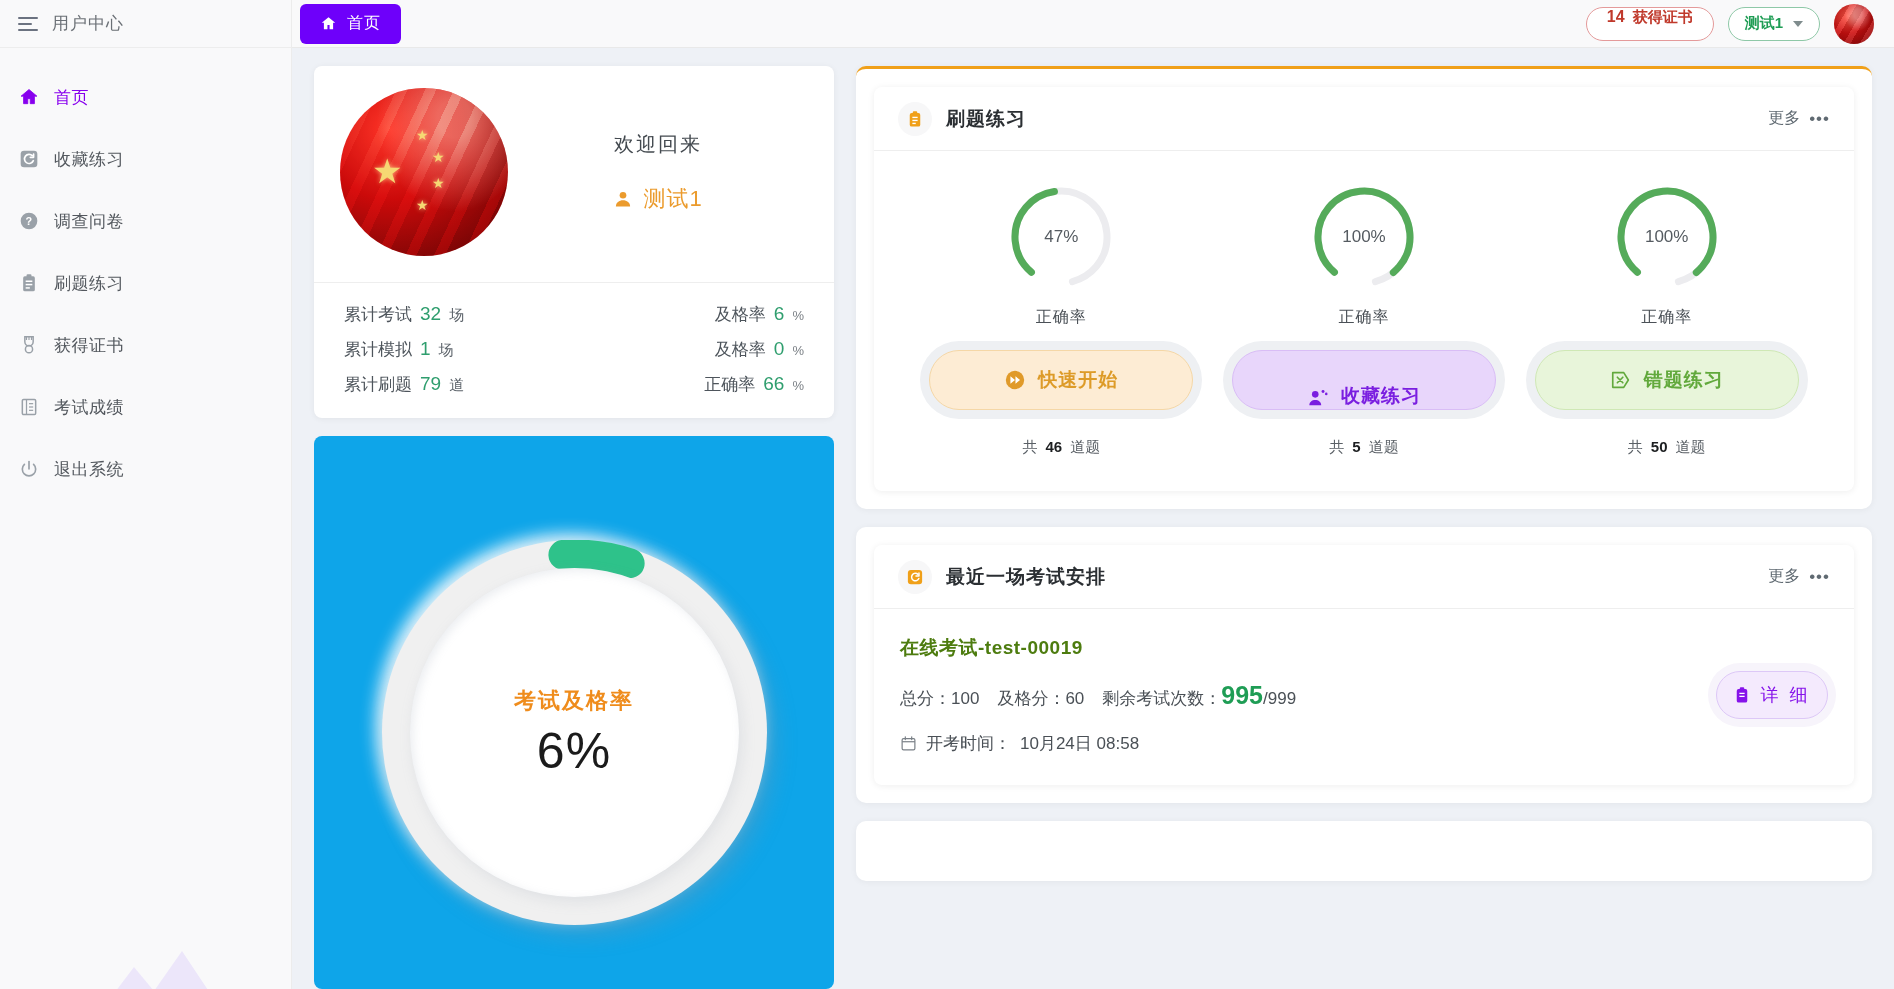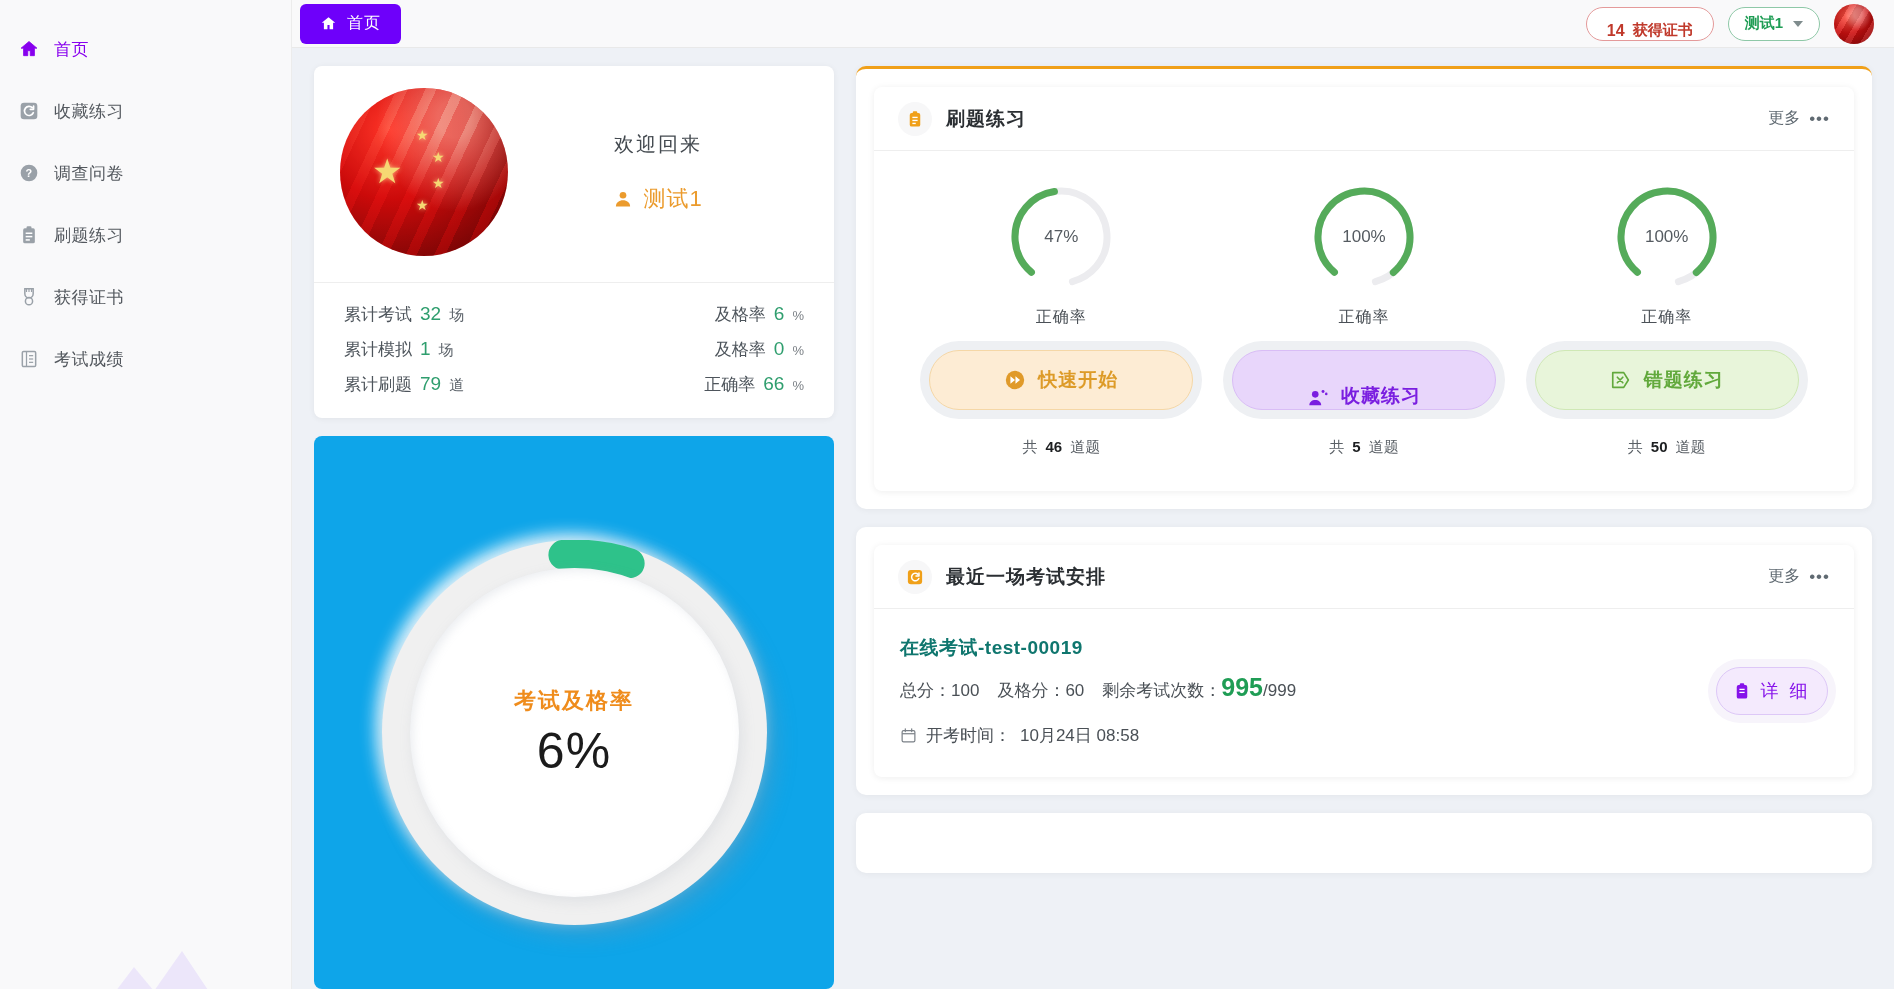--- a/index.html
+++ b/index.html
@@ -57,21 +57,21 @@
   }
   .tab {
     margin-left: 8px;
     background:#6e00fa; color:#fff; height:40px; border-radius:6px;
     display:flex; align-items:center; gap:10px; padding: 0 20px;
     font-size:16px; cursor:pointer; letter-spacing:1px;
   }
   .topbar-right { margin-left:auto; display:flex; align-items:center; gap:14px; padding-right:8px; }
   .pill-task {
     border:1px solid #e49a9a; color:#c0392b; border-radius:22px;
-    height:34px; display:flex; align-items:flex-end; gap:8px; padding:0 20px;
+    height:34px; display:flex; align-items:flex-start; gap:8px; padding:0 20px;
     font-size:15px; background:#fff; cursor:pointer; font-weight:bold;
   }
   .pill-task .count { font-size:16px; }
   .pill-user {
     border:1px solid #8ec8a7; color:#1f9d55; border-radius:22px;
     height:34px; display:flex; align-items:center; gap:10px; padding:0 16px;
     font-size:15px; background:#fff; cursor:pointer; font-weight:bold;
   }
   .caret { width:0;height:0;border-left:5px solid transparent;border-right:5px solid transparent;border-top:6px solid #7f8c8d; }
   .avatar {
@@ -181,38 +181,46 @@
   .pbtn.purple { background:#e8d6fb; border:1px solid #d9bdf6; color:#7a1ee0;align-items:flex-end; }
   .pbtn.green  { background:#e8f5da; border:1px solid #cfe8b5; color:#62a93c; }
 
   .pcount { margin-top:28px; font-size:16px; color:#41464b; display:flex; align-items:baseline; gap:8px; }
   .pcount b { font-size:15px; color:#1d1f21; }
   .pcount .u { font-size:15px; color:#5a6066; }
 
   
   .exam-body { padding: 26px 26px 30px 26px; display:flex; align-items:center; }
   .exam-left { flex:1; }
-  .exam-name { font-size:19px; color:#0f766e; font-weight:bold; letter-spacing:.5px; margin-bottom:12px; }
+  .exam-name { font-size:19px; color:#4d7c0f; font-weight:bold; letter-spacing:.5px; margin-bottom:20px; }
   .exam-meta { font-size:17px; color:#4a5056; display:flex; align-items:baseline; gap:18px; margin-bottom:22px; }
   .exam-meta .big { font-size:25px; color:#1f9d55; font-weight:bold; }
   .exam-time { font-size:17px; color:#4a5056; display:flex; align-items:center; gap:9px; }
   .detail-btn {
     width:112px;height:48px;border-radius:26px; background:#f4eafd; border:1px solid #ddc8f7;
     color:#8613ea; font-size:18px; display:flex;align-items:center;justify-content:center;gap:9px;
     cursor:pointer; box-shadow:0 0 0 8px #f7f4fb; letter-spacing:3px;
   }
 
   .panel-stub { height:60px; }
 </style>
 </head>
 <body>
 
 <div class="app">
 
   <aside class="sidebar">
+    <div class="sidebar-head">
+      <span class="burger">
+          <i></i>
+          <i></i>
+          <i></i>
+        </span>
+      <span class="sidebar-title">用户中心</span>
+    </div>
 
     <nav class="nav">
 
       <div class="nav-item active">
         <span class="ico">
           <svg width="20" height="20" viewBox="0 0 24 24">
               <path d="M12 3 2.5 11h3v9h5v-6h3v6h5v-9h3z" fill="#8800ee"></path>
             </svg>
         </span>
         <span>首页</span>
@@ -270,20 +278,29 @@
               <rect x="4" y="3" width="16" height="18" rx="1.5" fill="none" stroke="#9aa1a8" stroke-width="1.8"></rect>
               <line x1="9" y1="3" x2="9" y2="21" stroke="#9aa1a8" stroke-width="1.5"></line>
               <line x1="12" y1="8" x2="17" y2="8" stroke="#9aa1a8" stroke-width="1.5"></line>
               <line x1="12" y1="12" x2="17" y2="12" stroke="#9aa1a8" stroke-width="1.5"></line>
               <line x1="12" y1="16" x2="17" y2="16" stroke="#9aa1a8" stroke-width="1.5"></line>
             </svg>
         </span>
         <span>考试成绩</span>
       </div>
 
+      <div class="nav-item">
+        <span class="ico">
+          <svg width="20" height="20" viewBox="0 0 24 24">
+              <path d="M12 3v9" stroke="#9aa1a8" stroke-width="2" stroke-linecap="round"></path>
+              <path d="M6.5 6.5a8 8 0 1 0 11 0" stroke="#9aa1a8" stroke-width="2" fill="none" stroke-linecap="round"></path>
+            </svg>
+        </span>
+        <span>退出系统</span>
+      </div>
 
     </nav>
 
     <svg class="sb-deco" viewBox="0 0 120 90">
       <path d="M10 75 L38 38 L58 62 L86 22 L118 70 L118 90 L10 90 Z" fill="#e3d8fb"></path>
     </svg>
   </aside>
 
   <div class="main">
 

